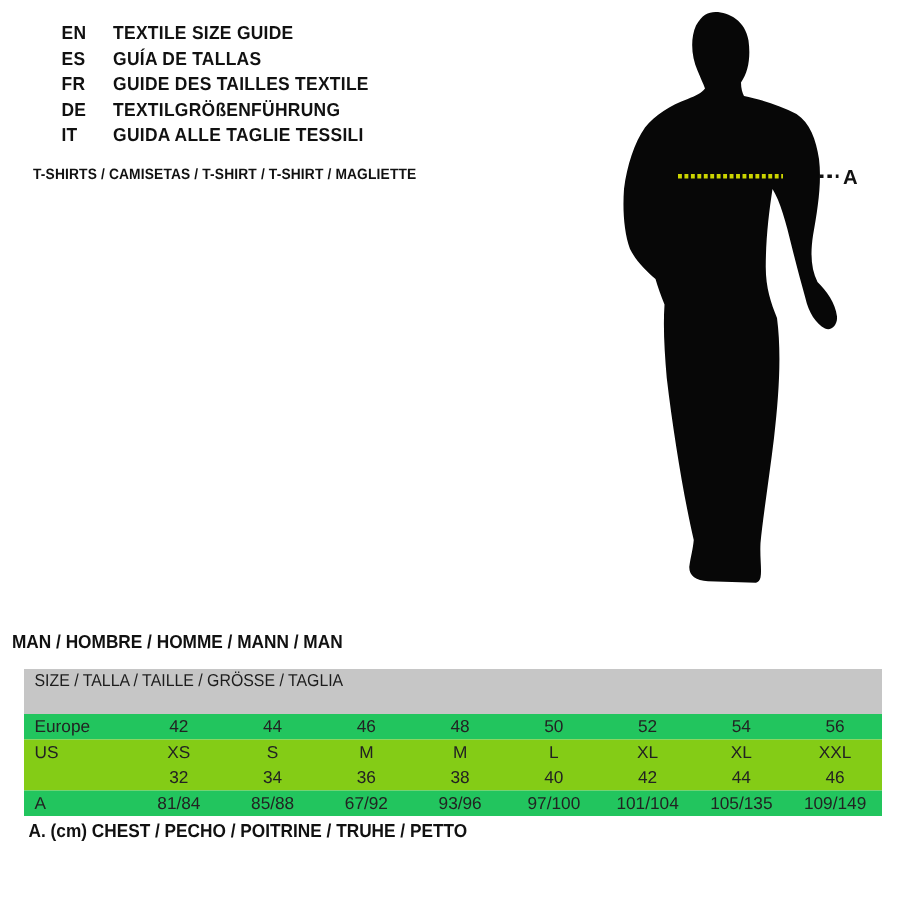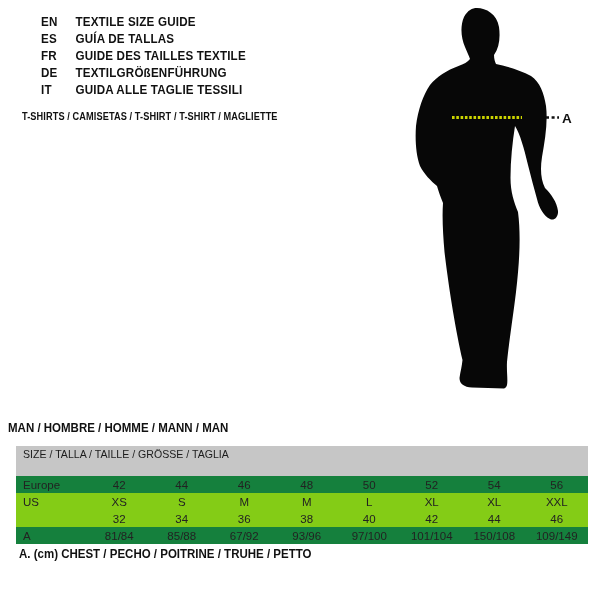--- a/index.html
+++ b/index.html
@@ -30,21 +30,21 @@
 
   
   .section-title { position: absolute; left: 8px; top: 421px; font-size: 12.5px; font-weight: 700; }
 
   
   .size-table { position: absolute; left: 16px; top: 446px; width: 572px; font-size: 11.5px; color: #222; }
   .t-header {
     height: 30px; line-height: 17px; background: #c6c6c6;
     padding-left: 7px; font-size: 11.5px; color: #1c1c1c; white-space: nowrap;
   }
-  .t-row { display: flex; height: 17px; align-items: center; background: #15803d; }
+  .t-row { display: flex; height: 17px; align-items: center; background: #22c55e; }
   .t-row.shaded { background: #84cc16; }
   .t-label { width: 72px; padding-left: 7px; flex: none; }
   .t-cell { flex: 1; text-align: center; }
 
   
   .footnote { position: absolute; left: 19px; top: 547px; font-size: 12.5px; font-weight: 700; }
 </style>
 </head>
 <body>
 
@@ -160,20 +160,20 @@
     </div>
 
     <div class="t-row">
       <span class="t-label">A</span>
       <span class="t-cell">81/84</span>
       <span class="t-cell">85/88</span>
       <span class="t-cell">67/92</span>
       <span class="t-cell">93/96</span>
       <span class="t-cell">97/100</span>
       <span class="t-cell">101/104</span>
-      <span class="t-cell">150/108</span>
+      <span class="t-cell">105/135</span>
       <span class="t-cell">109/149</span>
     </div>
   </div>
 
   <div class="footnote"><span class="cond">A. (cm) CHEST / PECHO / POITRINE / TRUHE / PETTO</span></div>
 
 </div>
 
 </body></html>

